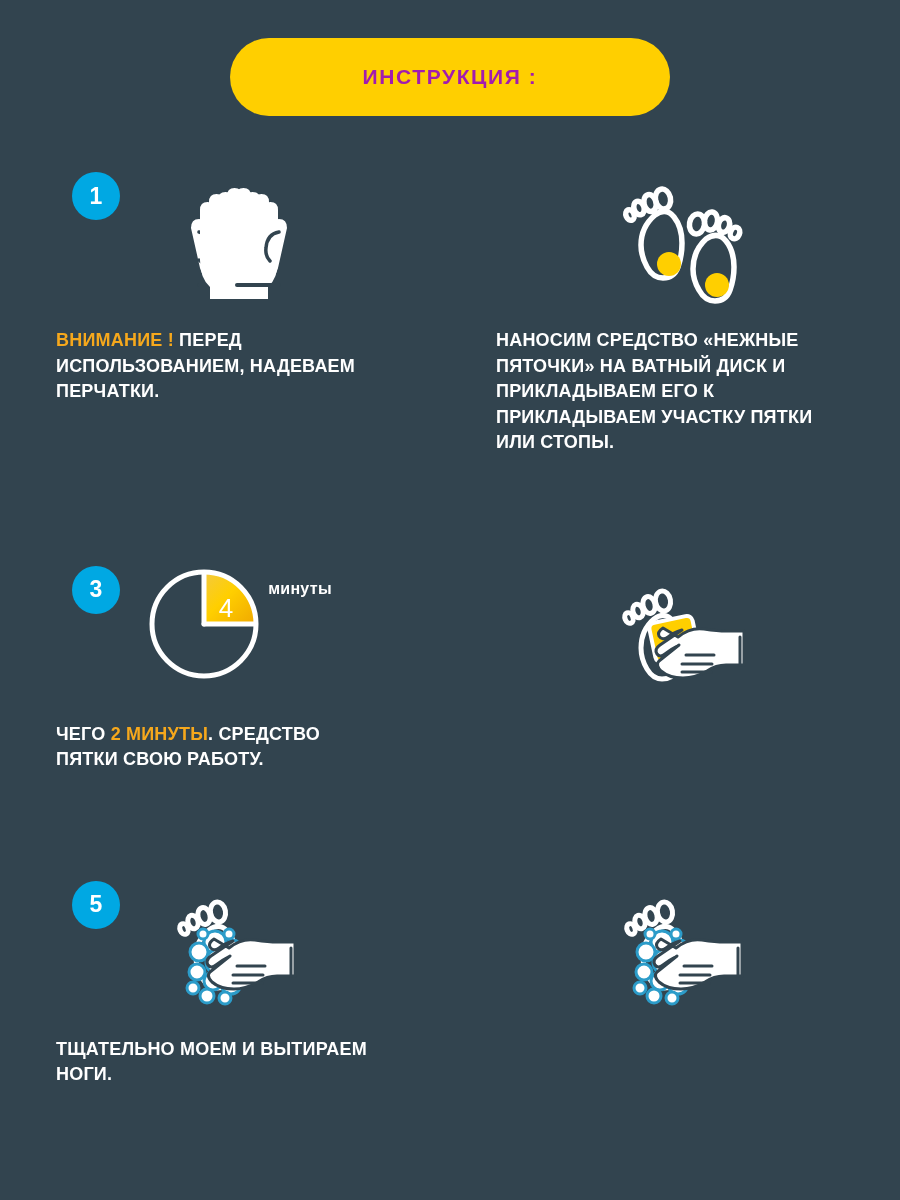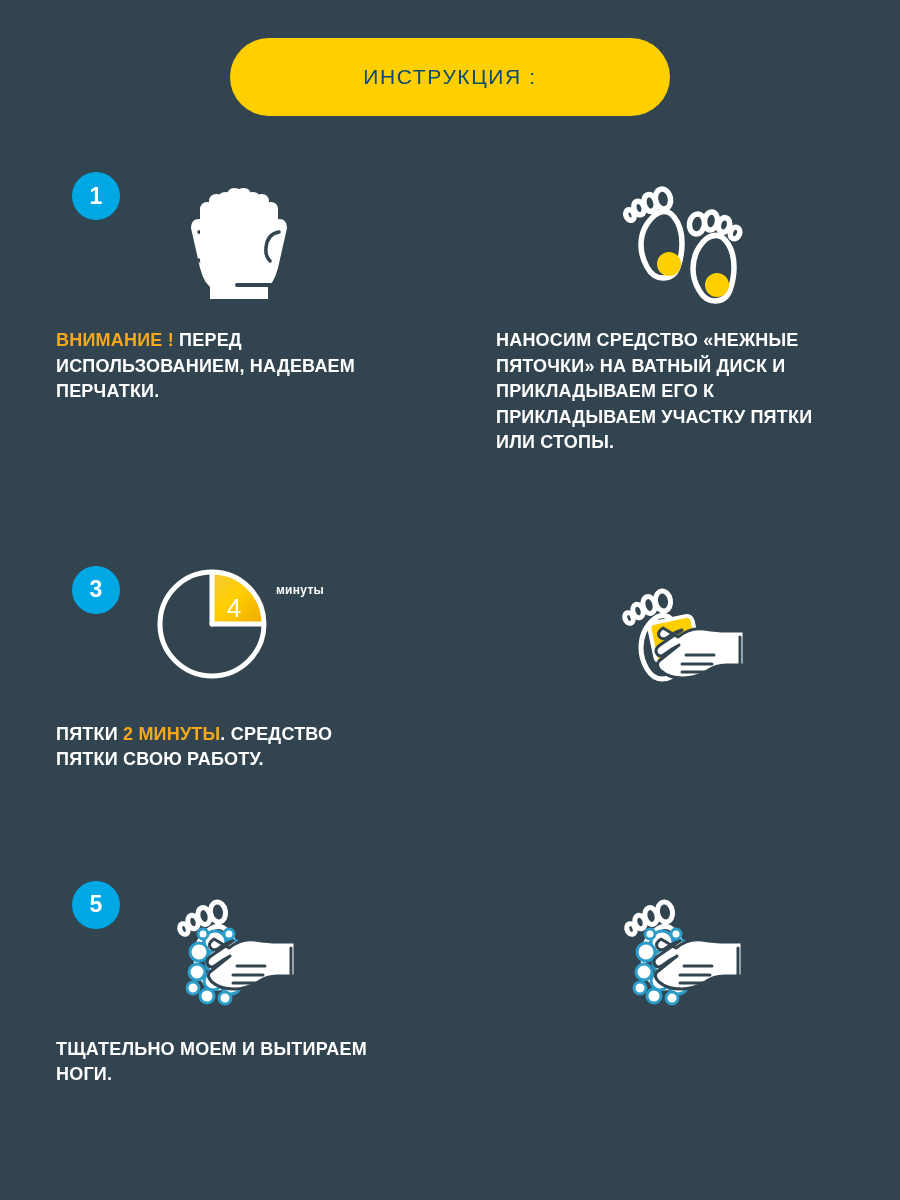--- a/index.html
+++ b/index.html
@@ -31,23 +31,23 @@
   .header-pill {
     width: 440px;
     height: 78px;
     background: #ffcf00;
     border-radius: 39px;
     display: flex;
     align-items: center;
     justify-content: center;
   }
   .header-pill .title {
-    color: #0c4a6e;
+    color: #a21caf;
     font-size: 21px;
-    font-weight: normal;
+    font-weight: bold;
     letter-spacing: 1.6px;
   }
 
   
   .steps {
     margin-top: 42px;
     display: grid;
     grid-template-columns: 450px 450px;
     grid-auto-rows: auto;
   }
@@ -92,21 +92,21 @@
     font-weight: bold;
     line-height: 25.5px;
     letter-spacing: 0.2px;
     padding: 0 46px;
   }
   .step-left .caption { padding: 0 70px 0 56px; }
   .accent { color: #f6a81c; }
 
   .clock-label {
     color: #ffffff;
-    font-size: 12px;
+    font-size: 16px;
     font-weight: bold;
     letter-spacing: .3px;
   }
   .clock-row {
     display: flex;
     align-items: flex-start;
     justify-content: center;
   }
   .clock-row .lbl-hold {
     padding-top: 14px;
@@ -203,21 +203,21 @@
           <circle cx="58" cy="58" r="52" fill="none" stroke="#ffffff" stroke-width="5"></circle>
           <line x1="58" y1="58" x2="58" y2="8" stroke="#ffffff" stroke-width="5" stroke-linecap="round"></line>
           <line x1="58" y1="58" x2="108" y2="58" stroke="#ffffff" stroke-width="5" stroke-linecap="round"></line>
           <text x="80" y="44" fill="#ffffff" font-family="Liberation Sans, sans-serif" font-size="26" text-anchor="middle" dominant-baseline="middle">4</text>
         </svg>
         <div class="lbl-hold">
           <span class="clock-label">минуты</span>
         </div>
       </div>
       <div class="caption">
-        <span>ПЯТКИ </span><span class="accent">2 МИНУТЫ</span><span>. СРЕДСТВО ПЯТКИ СВОЮ РАБОТУ.</span>
+        <span>ЧЕГО </span><span class="accent">2 МИНУТЫ</span><span>. СРЕДСТВО ПЯТКИ СВОЮ РАБОТУ.</span>
       </div>
     </div>
 
     <div class="step step-right step-row2">
 
       <div class="icon-box">
         <svg width="140" height="130" viewBox="0 0 140 130">
 
           <g fill="none" stroke="#ffffff" stroke-width="5" stroke-linecap="round">
             <path d="M38 48 q-13 11-13 29 q0 11 6 21 q6 10 15 10 q11 0 15-10 q4-11 4-23 q0-16-8-25 q-8-10-19-2 z"></path>

